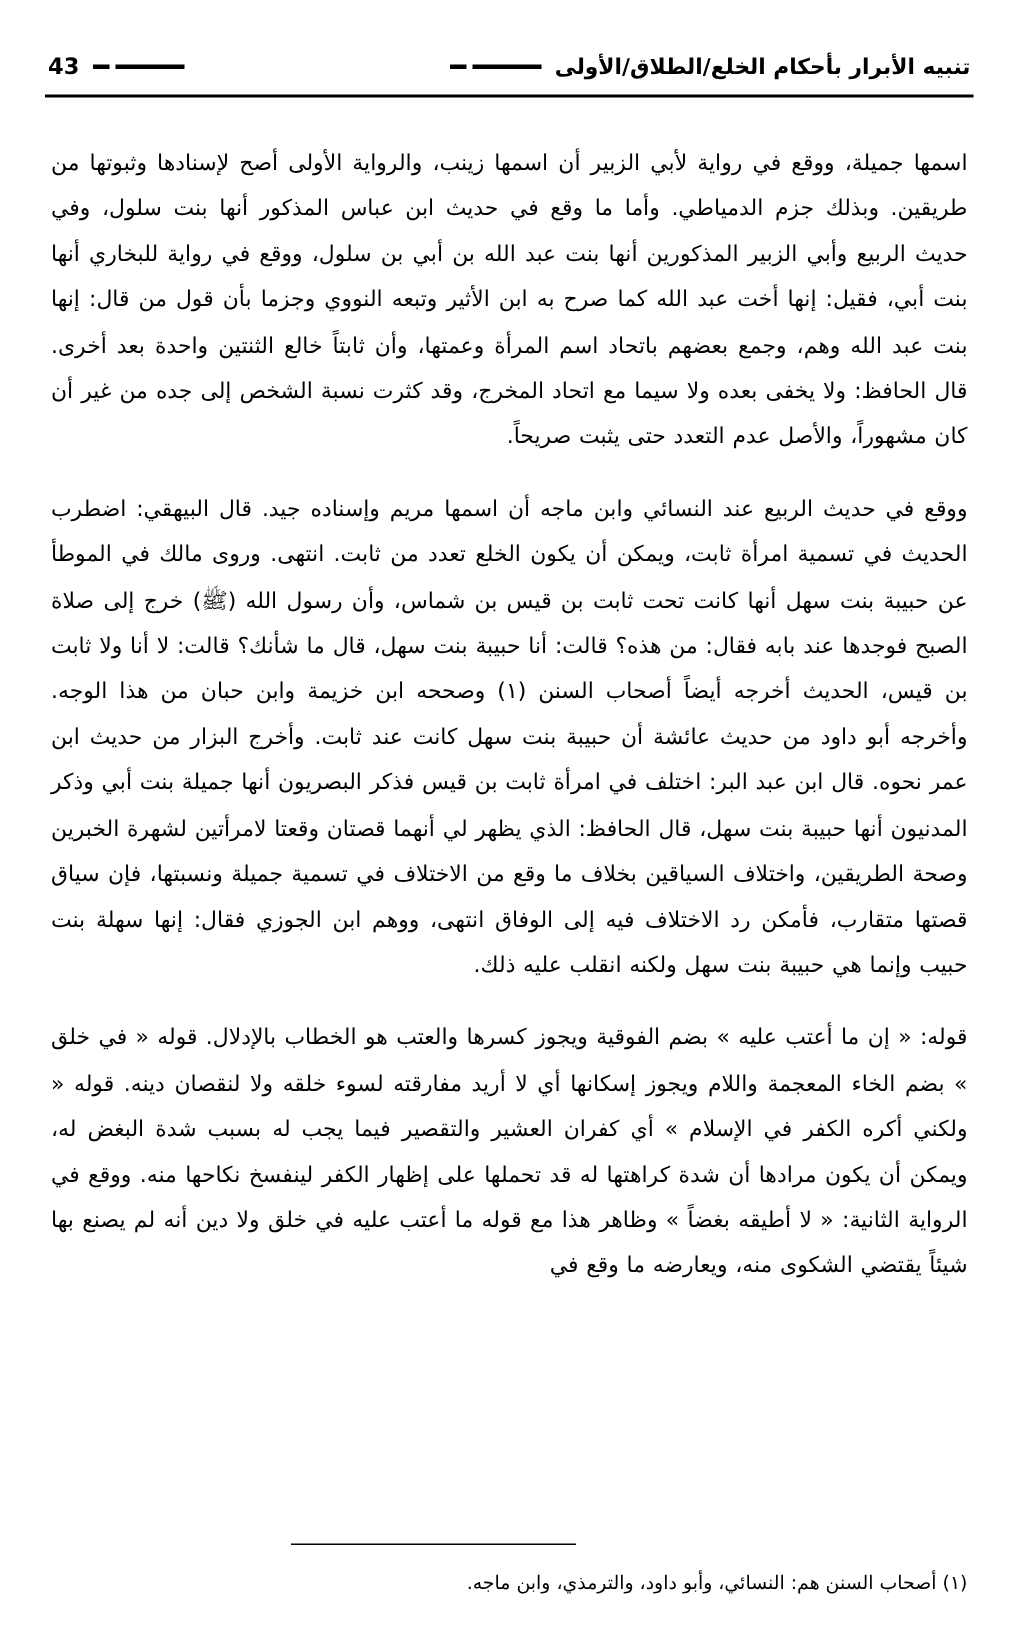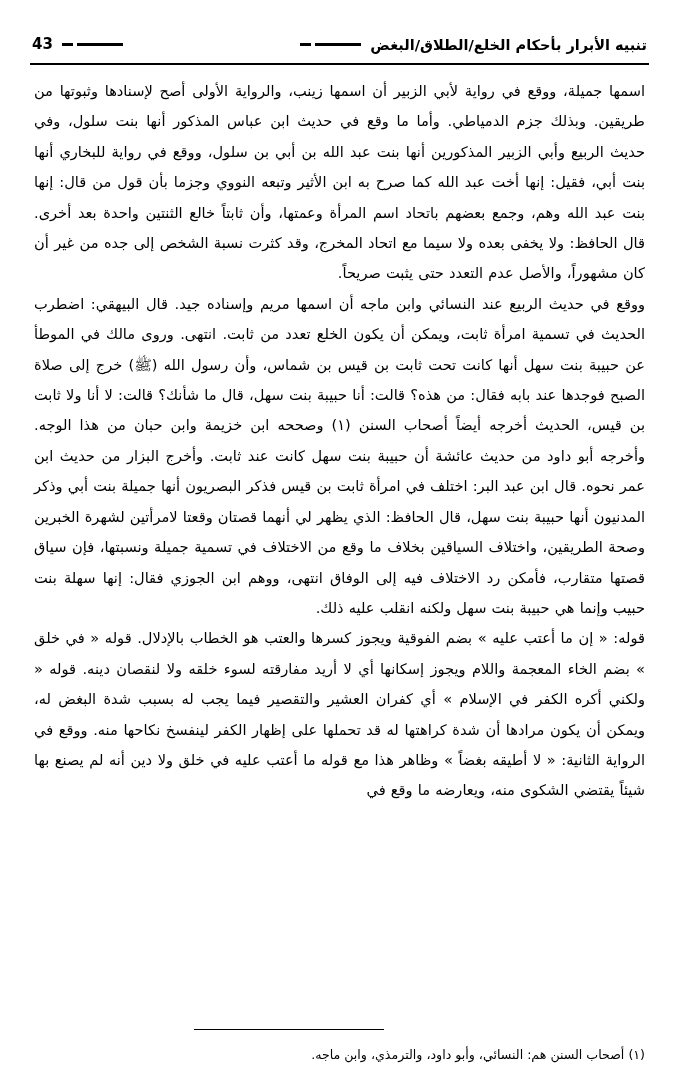--- a/index.html
+++ b/index.html
@@ -79,21 +79,21 @@
     left: 34px;
     direction: rtl;
     text-align: justify;
     text-align-last: right;
     font-size: 14.6px;
     line-height: 30.4px;
     font-family: "DejaVu Sans", "Liberation Sans", sans-serif;
     word-spacing: 0.5px;
   }
   .body-text p {
-    margin: 0 0 0 0;
+    margin: 18px 0 0 0;
     text-indent: 0;
   }
   .footnote-rule {
     position: absolute;
     bottom: 62px;
     right: 295px;
     width: 190px;
     height: 1.4px;
     background: #000;
   }
@@ -106,21 +106,21 @@
     font-size: 12.6px;
     line-height: 22px;
   }
 </style>
 </head>
 <body>
 
 <div class="page">
 
   <div class="header">
-    <span class="header-title">تنبيه الأبرار بأحكام الخلع/الطلاق/البغض</span>
+    <span class="header-title">تنبيه الأبرار بأحكام الخلع/الطلاق/الأولى</span>
     <span class="rule-group">
       <span class="rule-long"></span>
       <span class="rule-short"></span>
     </span>
     <span style="flex:1 1 auto;"></span>
     <span class="rule-group">
       <span class="rule-long"></span>
       <span class="rule-short"></span>
     </span>
     <span class="page-number">43</span>

